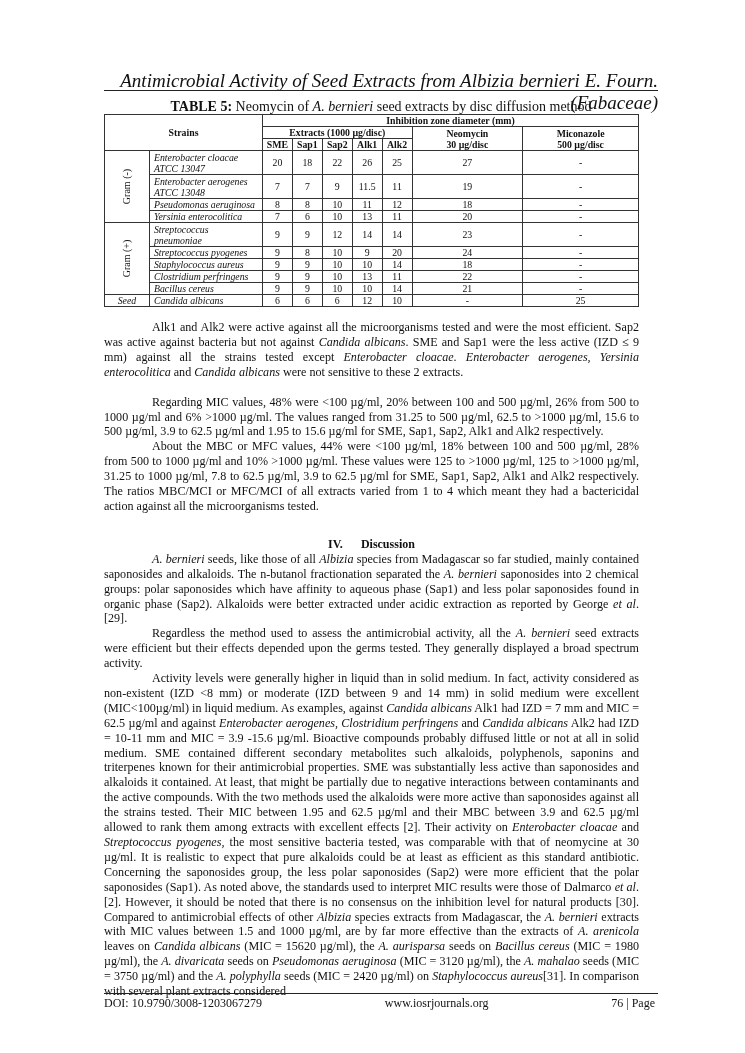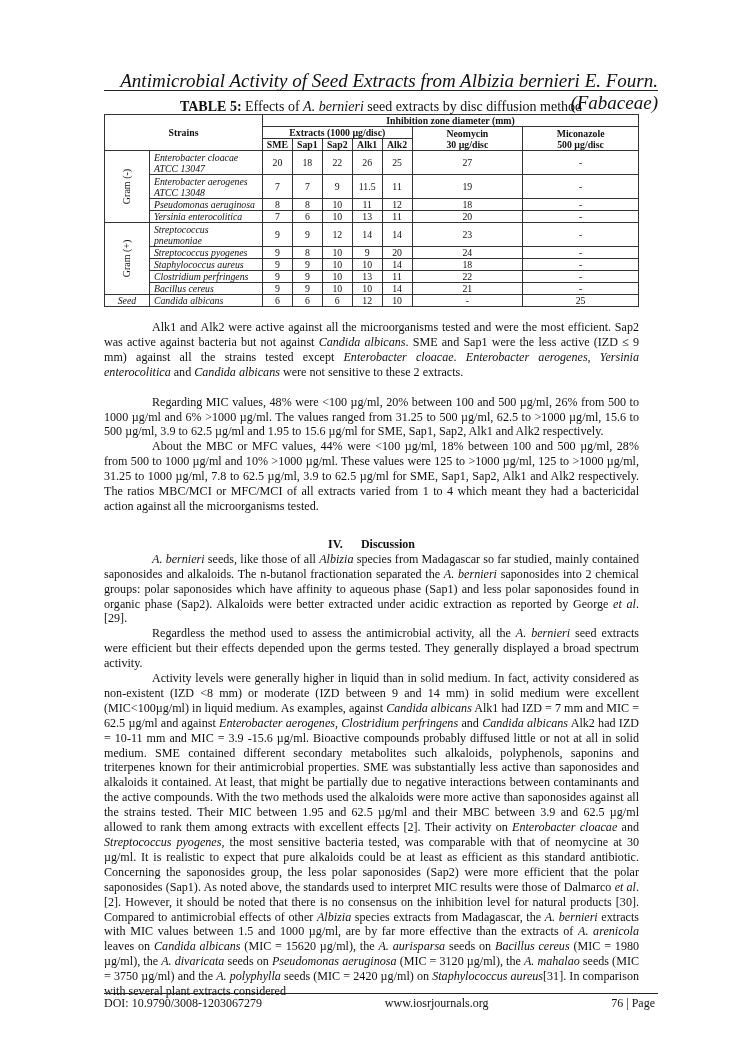--- a/index.html
+++ b/index.html
@@ -29,21 +29,21 @@
   .footer { position: absolute; left: 104px; right: 90px; top: 996px; font-size: 12px; display: flex; justify-content: space-between; align-items: flex-end; }
   i { font-style: italic; }
 </style>
 </head>
 <body>
 
 <div class="running-head">Antimicrobial Activity of Seed Extracts from Albizia bernieri E. Fourn. (Fabaceae)</div>
 <div class="head-rule"></div>
 
 <div class="table-caption">
-  <b>TABLE 5:</b><span> Effects of </span><i>A. bernieri</i><span> seed extracts by disc diffusion method</span>
+  <b>TABLE 5:</b><span> Neomycin of </span><i>A. bernieri</i><span> seed extracts by disc diffusion method</span>
 </div>
 
 <table class="t5">
   <colgroup>
     <col style="width:42px">
       <col style="width:114px">
     <col style="width:30px">
       <col style="width:30px">
       <col style="width:30px">
       <col style="width:30px">

